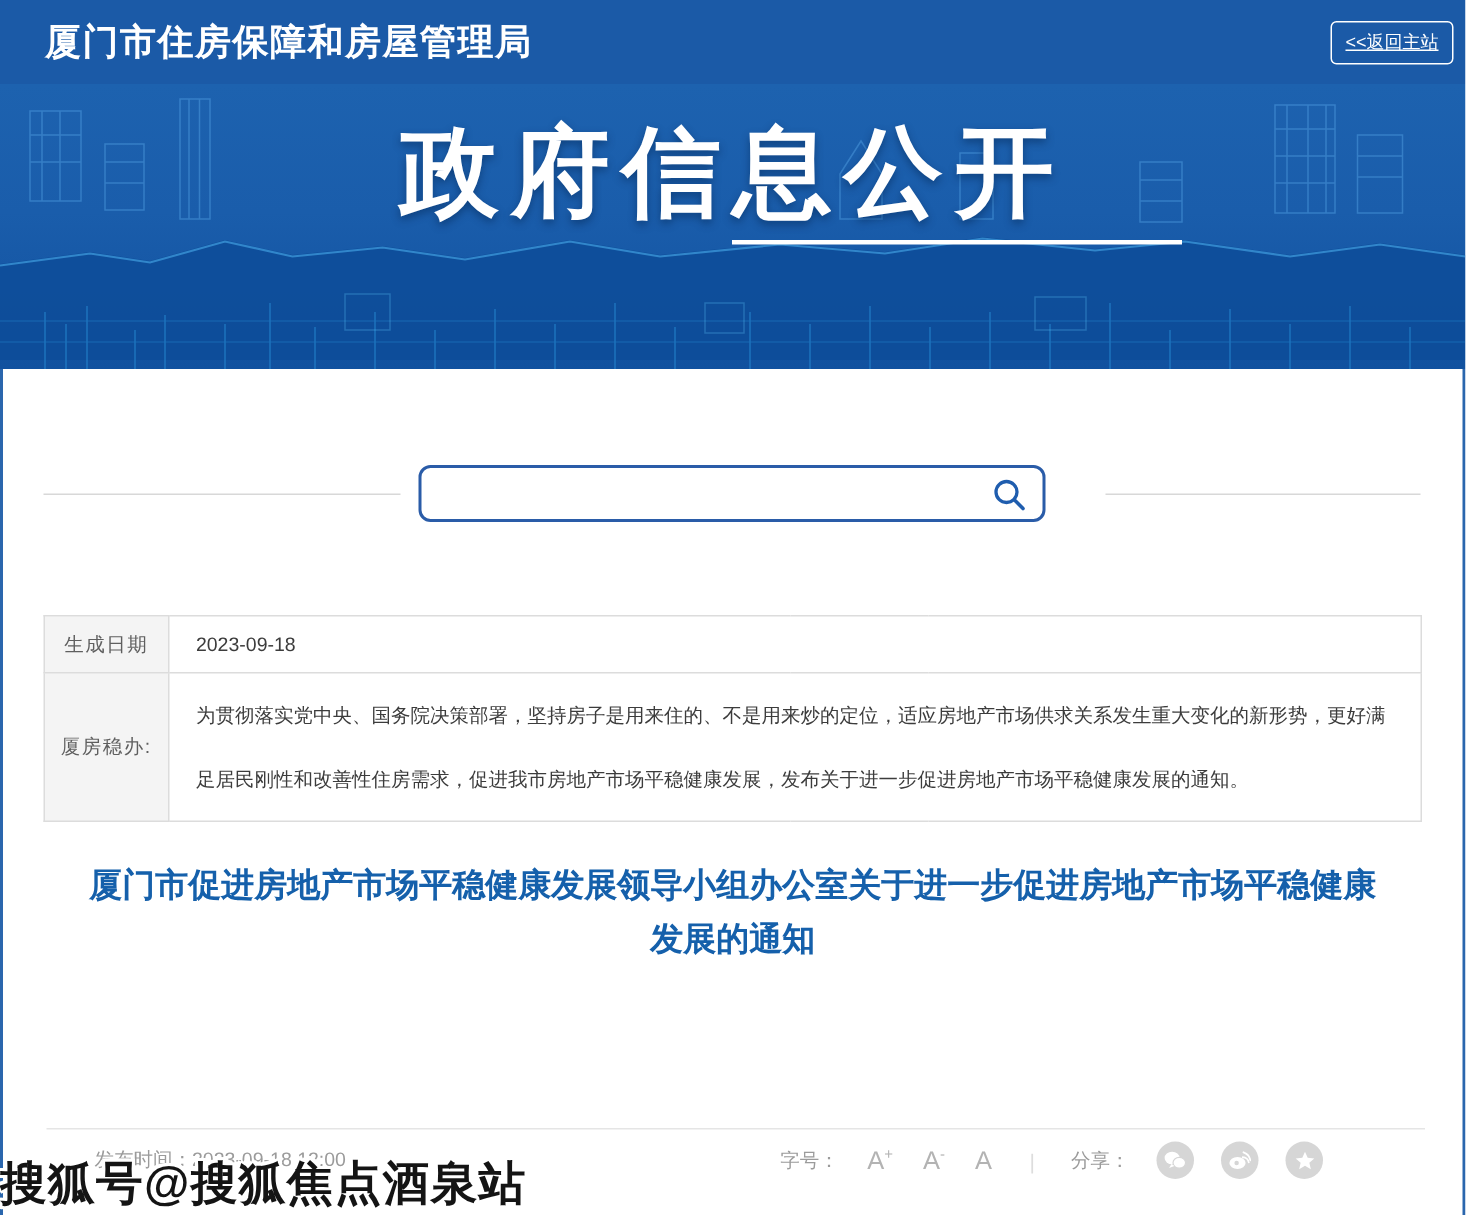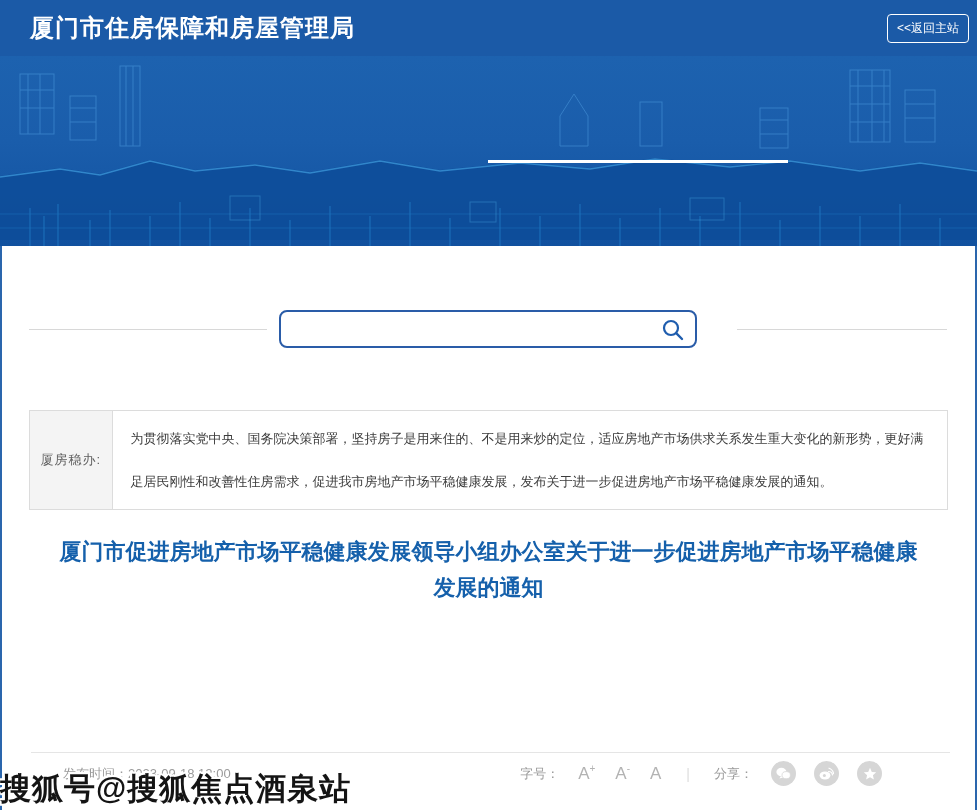--- a/index.html
+++ b/index.html
@@ -10,21 +10,21 @@
   }
   
   .topbar {
     height:56px; background:#1b5aa7; display:flex; align-items:center;
     padding:0 8px 0 30px; position:relative;
   }
   .site-title { color:#fff; font-size:24px; font-weight:bold; letter-spacing:1px; }
   .back-btn {
     position:absolute; right:8px; top:14px; height:29px; line-height:27px;
     border:1px solid #ffffff; border-radius:4px; color:#fff; font-size:12px;
-    padding:0 9px; background:transparent; cursor:pointer; white-space:nowrap;
+    padding:0 9px; background:transparent; cursor:pointer; white-space:nowrap;text-decoration:underline;
   }
   
   .banner {
     height:190px; position:relative; overflow:hidden;
     background:linear-gradient(#1d62af 0%, #1a5dab 45%, #11519f 100%);
   }
   .banner svg.cityscape { position:absolute; left:0; top:0; }
   .banner-title {
     position:absolute; left:0; right:0; top:14px; text-align:center;
     color:#fff; font-size:66px; font-weight:bold; letter-spacing:8px;
@@ -133,20 +133,21 @@
     <g stroke="#2fa0e8" stroke-width="1" opacity="0.45">
       <path d="M30 190 v-38 M44 190 v-30 M58 190 v-42 M90 190 v-26 M110 190 v-36 M150 190 v-30 M180 190 v-44 M210 190 v-28 M250 190 v-38 M290 190 v-26 M330 190 v-40 M370 190 v-30 M410 190 v-44 M450 190 v-28 M500 190 v-38 M540 190 v-30 M580 190 v-42 M620 190 v-28 M660 190 v-38 M700 190 v-30 M740 190 v-44 M780 190 v-26 M820 190 v-40 M860 190 v-30 M900 190 v-42 M940 190 v-28"></path>
       <path d="M0 158 h977 M0 172 h977" opacity="0.5"></path>
     </g>
     <g stroke="#58c0f5" stroke-width="1" opacity="0.3">
       <rect x="230" y="140" width="30" height="24" fill="none"></rect>
       <rect x="470" y="146" width="26" height="20" fill="none"></rect>
       <rect x="690" y="142" width="34" height="22" fill="none"></rect>
     </g>
   </svg>
+  <div class="banner-title">政府信息公开</div>
   <div class="banner-underline"></div>
 </div>
 
 <div class="content">
 
   <div class="search-row">
     <div class="hline left"></div>
     <div class="search-box">
       <input type="text" placeholder="" style="">
       <button class="search-btn">
@@ -160,20 +161,24 @@
   </div>
 
   <table class="info">
     <colgroup>
         <col style="width:9%">
         <col style="width:45.2%">
         <col style="width:10%">
         <col style="width:35.8%">
       </colgroup>
     <tbody>
+    <tr>
+      <td class="lbl">生成日期</td>
+      <td class="val" colspan="3">2023-09-18</td>
+    </tr>
     <tr class="tall">
       <td class="lbl">厦房稳办:</td>
       <td class="val" colspan="3">为贯彻落实党中央、国务院决策部署，坚持房子是用来住的、不是用来炒的定位，适应房地产市场供求关系发生重大变化的新形势，更好满足居民刚性和改善性住房需求，促进我市房地产市场平稳健康发展，发布关于进一步促进房地产市场平稳健康发展的通知。</td>
     </tr>
   </tbody>
     </table>
 
   <div class="article-title">厦门市促进房地产市场平稳健康发展领导小组办公室关于进一步促进房地产市场平稳健康发展的通知</div>
 
   <div class="meta-bar">

